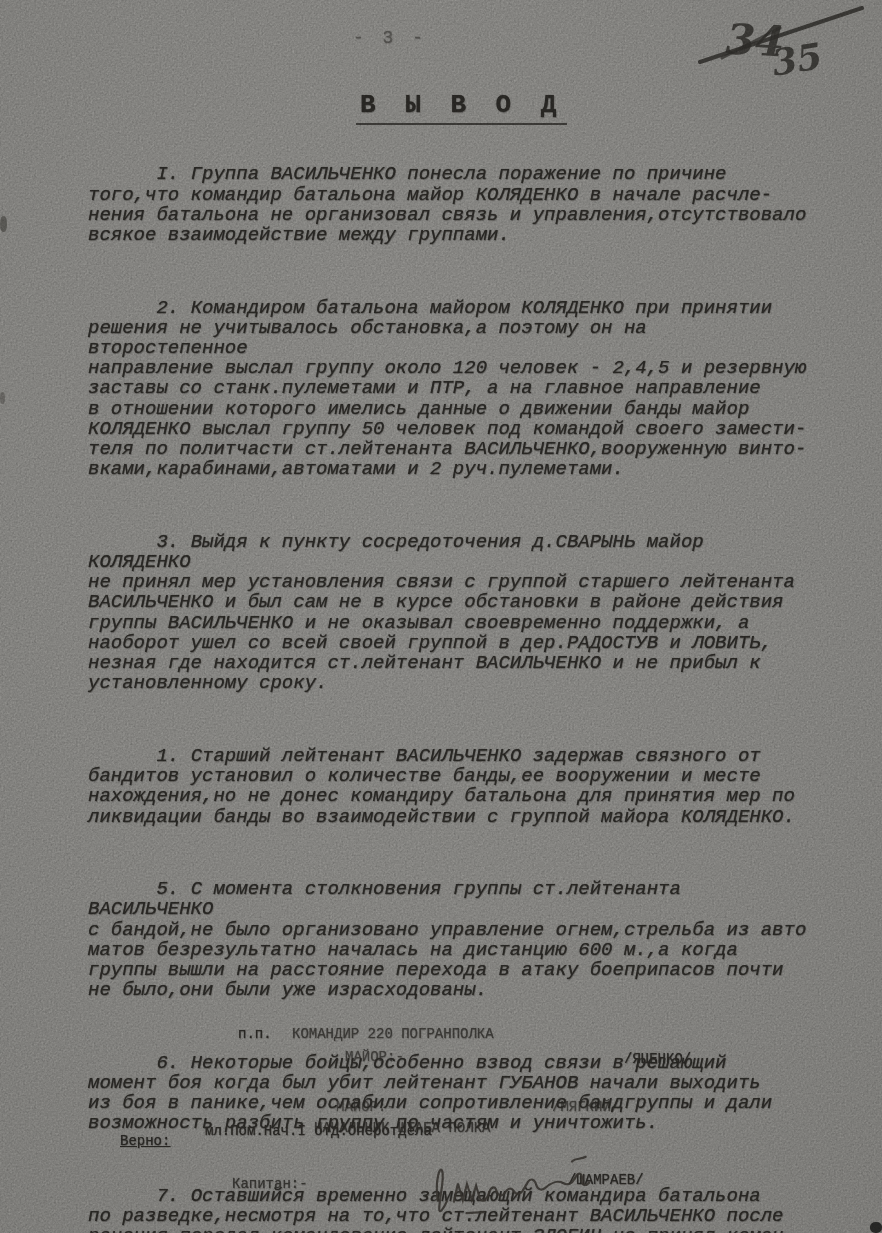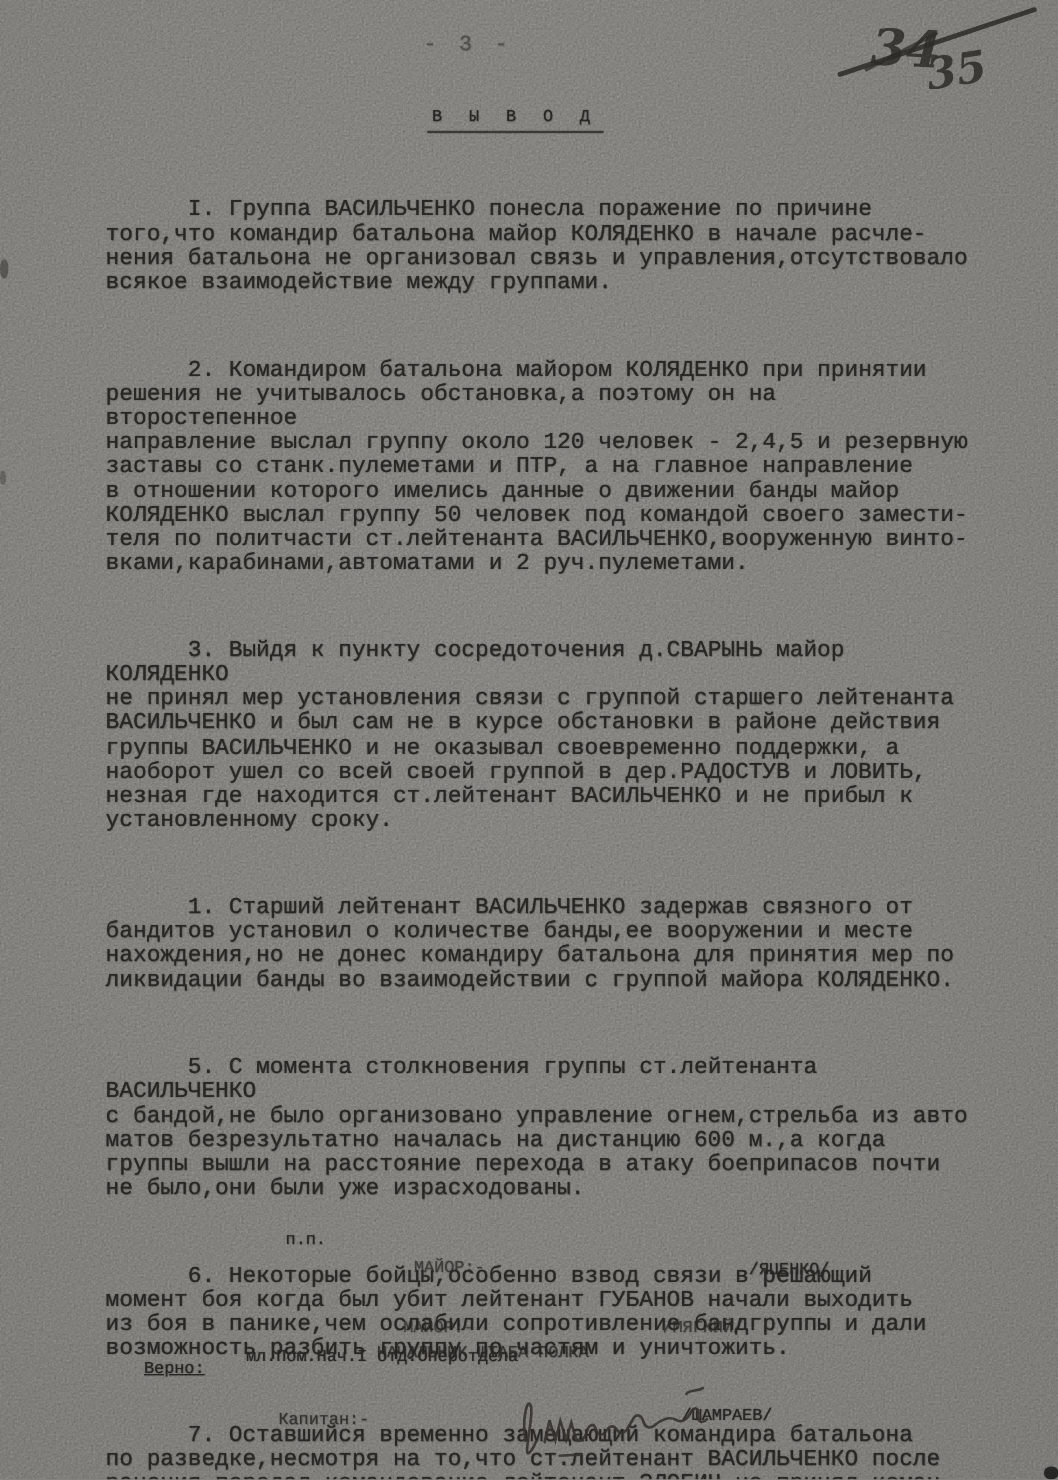--- a/index.html
+++ b/index.html
@@ -17,29 +17,29 @@
     color:#34322e;
     text-shadow:0 0 1px rgba(52,50,46,.8), .5px .5px .7px rgba(52,50,46,.35);
     filter:blur(.2px);
   }
   .page-num{
     position:absolute;top:28px;left:300px;width:180px;
     text-align:center;font-size:18px;letter-spacing:4px;opacity:.55;
   }
   .doc-title{
     position:absolute;top:90px;left:356px;
-    font-size:14px;font-weight:normal;letter-spacing:7px;
+    font-size:26px;font-weight:bold;letter-spacing:7px;
     padding:0 4px 3px 4px;border-bottom:2px solid rgba(52,50,46,.8);
   }
   .body-text{
     position:absolute;top:124px;left:88px;width:720px;
     font-size:19px;line-height:20.2px;
     white-space:pre-wrap;
   }
-  .body-text p{margin:0 0 12px 0;}
+  .body-text p{margin:0 0 12px 0;font-style:italic;}
   .sig{position:absolute;font-size:14px;white-space:pre;}
   .hand-top{position:absolute;top:0;left:630px;width:252px;height:100px;}
   .hand-num{
     position:absolute;
     font-family:"DejaVu Serif",serif;font-style:italic;font-weight:bold;
     color:#3a3834;opacity:.85;
   }
   .hand-num.crossed{top:16px;left:96px;font-size:42px;transform:rotate(3deg);}
   .hand-num.fixed{top:38px;left:142px;font-size:36px;transform:rotate(-9deg);}
   .speck{position:absolute;border-radius:45%;}
@@ -99,20 +99,21 @@
 по разведке,несмотря на то,что ст.лейтенант ВАСИЛЬЧЕНКО после
 ранения передал командование,лейтенант ЗЛОБИН не принял коман-
 дования и управление боем, а взялся выносить раненого ст.
 лейтенанта ВАСИЛЬЧЕНКО с поля боя и после ушел,оставил группу
 без управления. Бойцы и сержанты были предоставлены сами себе.
    В силу этого группа старшего лейтенанта ВАСИЛЬЧЕНКО понесла
 поражения и была бандой уничтожена. Подробности уточняю.</p>
   </div>
 
   <span class="sig typed" style="top:1026px;left:238px;">п.п.</span>
+  <span class="sig typed" style="top:1026px;left:292px;opacity:.8;">КОМАНДИР 220 ПОГРАНПОЛКА</span>
   <span class="sig typed" style="top:1049px;left:345px;opacity:.75;">МАЙОР:-</span>
   <span class="sig typed" style="top:1051px;left:624px;">/ЯЦЕНКО/</span>
 
   <span class="sig typed" style="top:1076px;left:314px;opacity:.85;margin-top:44px;">НАЧАЛЬНИК ШТАБА ПОЛКА</span>
   <span class="sig typed" style="top:1099px;left:336px;opacity:.7;">МАЙОР:-</span>
   <span class="sig typed" style="top:1099px;left:514px;opacity:.75;margin-left:38px;">/МЯГКИЙ/</span>
 
   <span class="sig typed" style="top:1133px;left:120px;text-decoration:underline;">Верно:</span>
   <span class="sig typed" style="top:1123px;left:205px;">мл.Пом.Нач.І отд.Оперотдела</span>
   <span class="sig typed" style="top:1176px;left:232px;opacity:.85;">Капитан:-</span>

